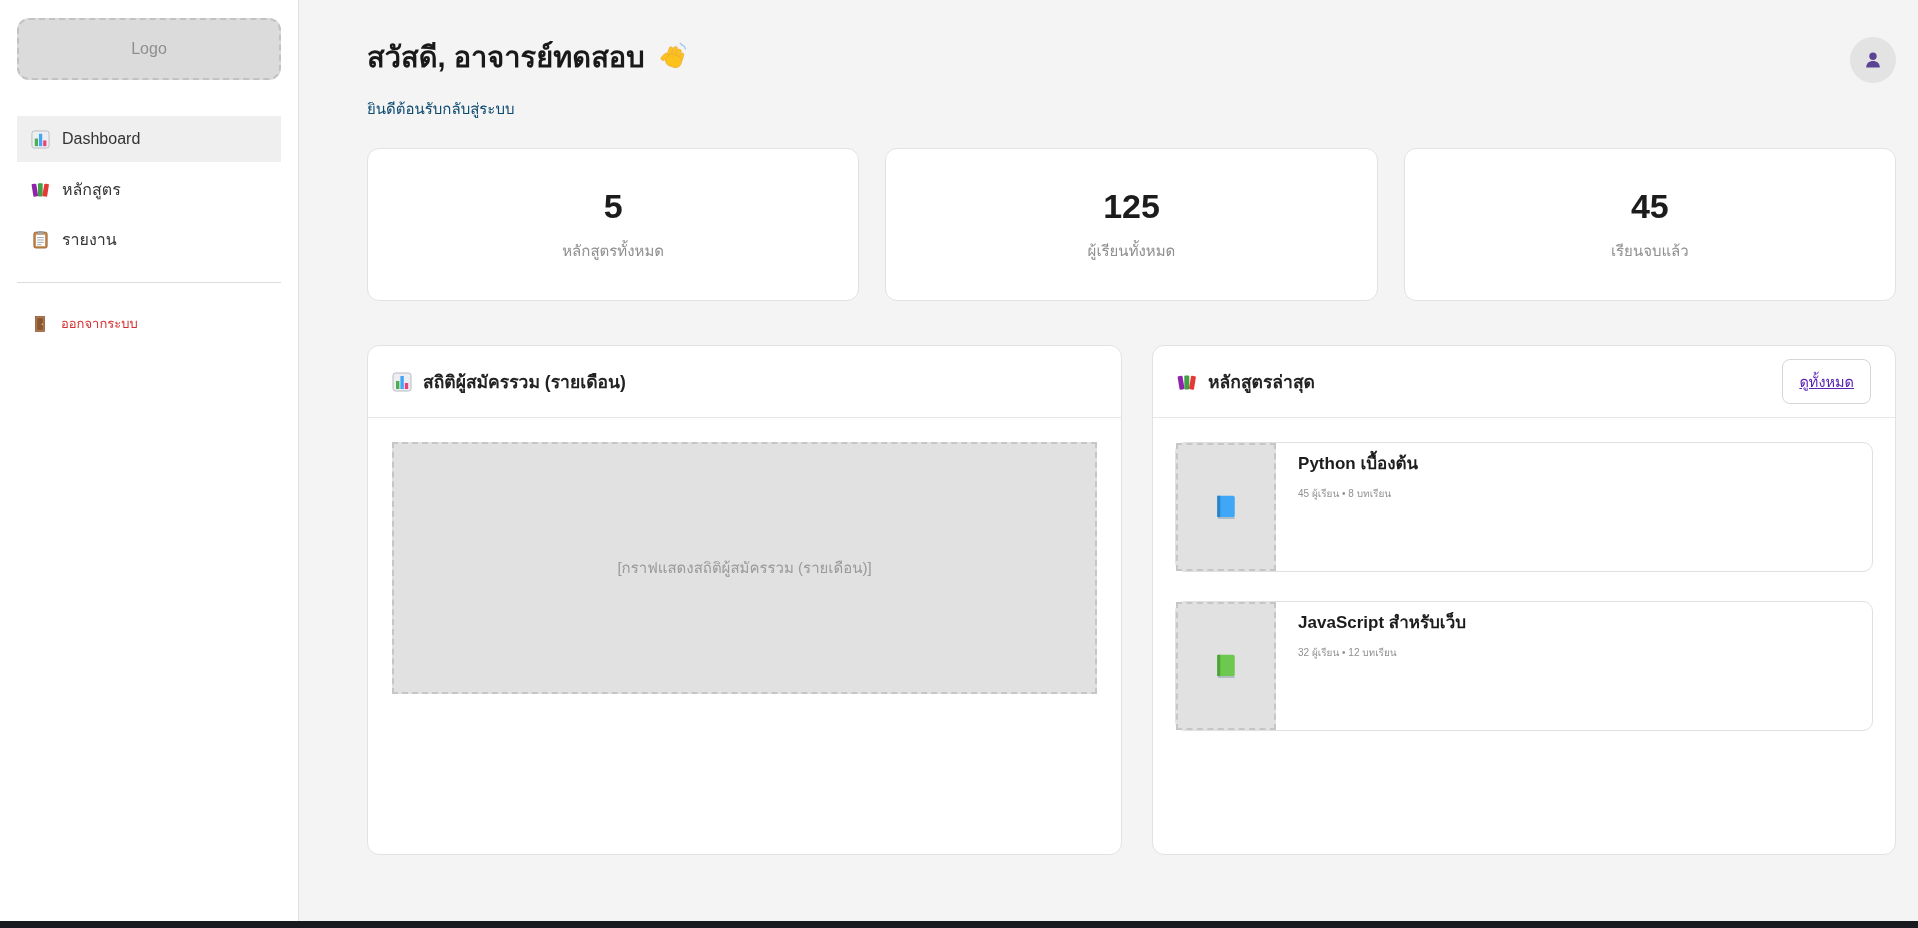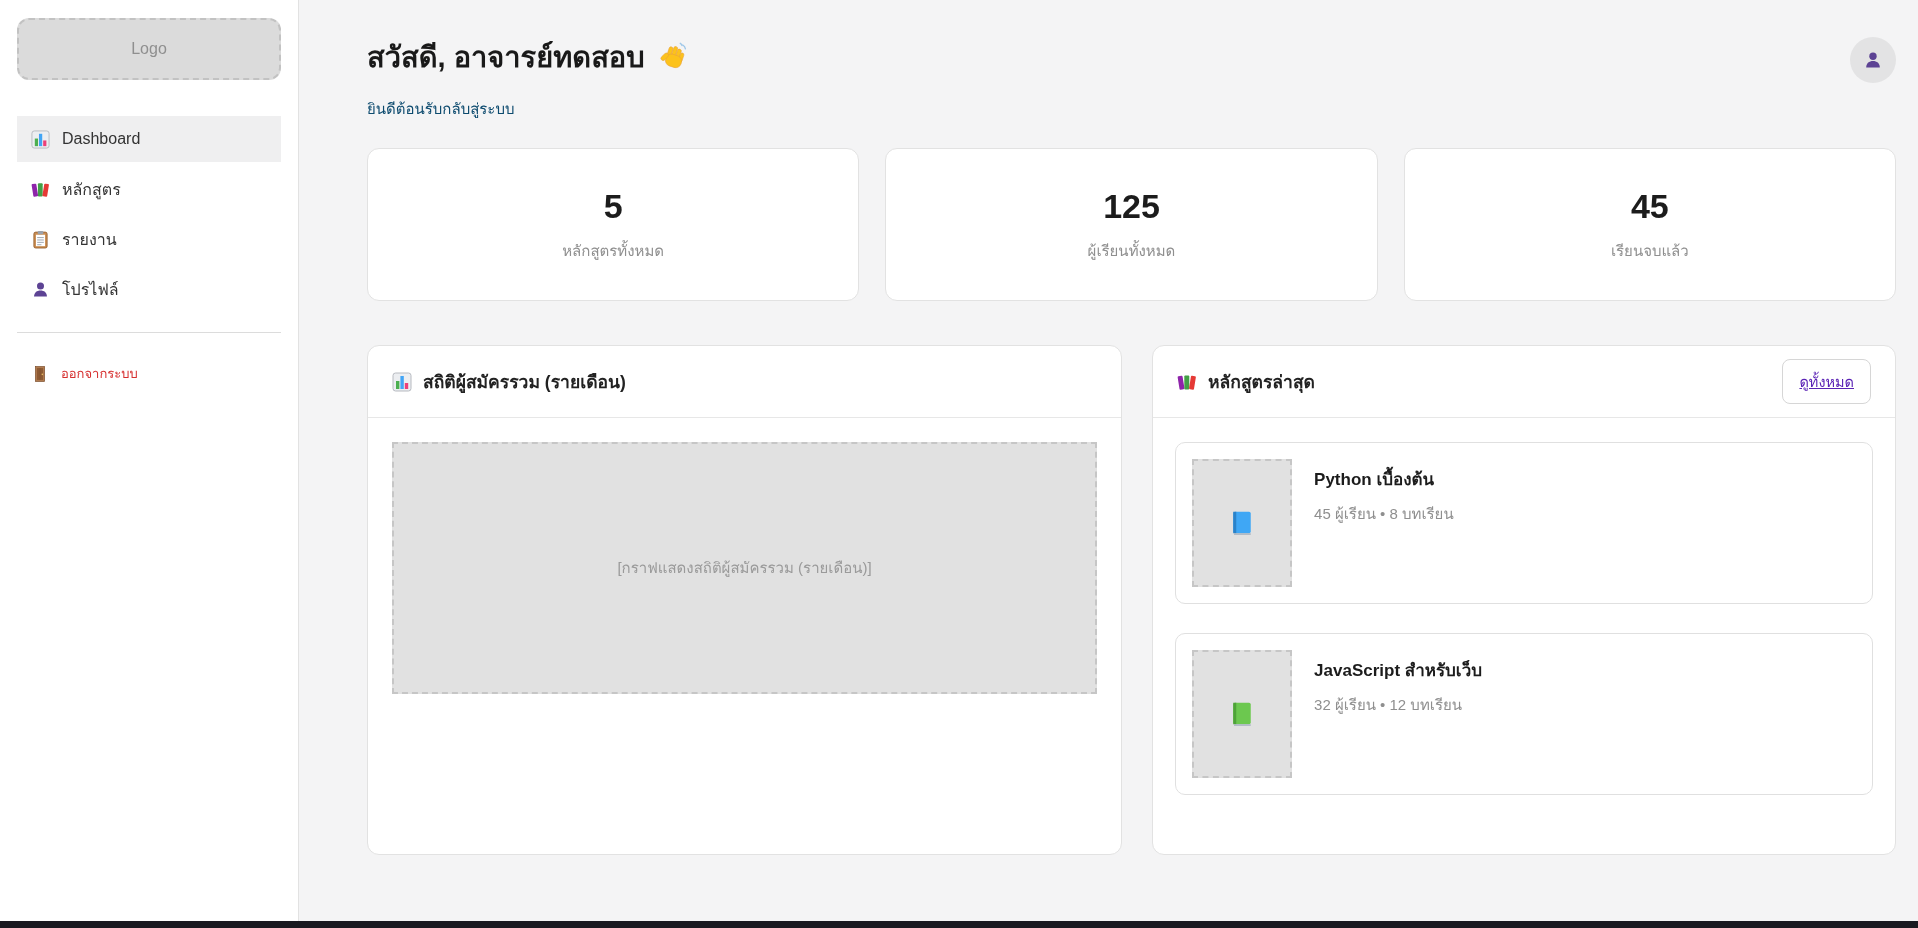--- a/index.html
+++ b/index.html
@@ -63,30 +63,30 @@
     font-size:14.5px; color:#5a22b5; text-decoration:underline; cursor:pointer;
     font-family:inherit;
   }
   .chart-placeholder {
     margin:24px; height:252px; background:#e1e1e1; border:2px dashed #c6c6c6;
     display:flex; align-items:center; justify-content:center;
     font-size:15px; color:#9a9a9a;
   }
   .course-list { padding:24px 22px; display:flex; flex-direction:column; gap:29px; }
   .course-item {
-    border:1px solid #e0e0e0; border-radius:10px; padding:16px;
+    border:1px solid #e0e0e0; border-radius:10px; 
     display:flex; gap:22px; cursor:pointer; background:#fff;
   }
   .course-thumb {
     width:100px; height:128px; background:#e1e1e1; border:2px dashed #c6c6c6;
     display:flex; align-items:center; justify-content:center; flex:0 0 auto;
   }
   .course-info { padding-top:6px; }
   .course-title { font-size:17px; font-weight:bold; color:#1c1c1c; }
-  .course-meta { font-size:15px; color:#8f8f8f; margin-top:10px; }
+  .course-meta { font-size:10px; color:#8f8f8f; margin-top:10px; }
   
   .bottom-bar { position:absolute; left:0; right:0; bottom:0; height:7px; background:#191920; }
 </style>
 </head>
 <body>
 
 <aside class="sidebar">
   <div class="logo-box">
     <span>Logo</span>
   </div>
@@ -123,29 +123,20 @@
           <line x1="6.5" y1="8" x2="13.5" y2="8" stroke="#9aa2ad" stroke-width="1"></line>
           <line x1="6.5" y1="10.5" x2="13.5" y2="10.5" stroke="#9aa2ad" stroke-width="1"></line>
           <line x1="6.5" y1="13" x2="13.5" y2="13" stroke="#9aa2ad" stroke-width="1"></line>
           <line x1="6.5" y1="15.5" x2="11" y2="15.5" stroke="#9aa2ad" stroke-width="1"></line>
           <rect x="7" y="1" width="6" height="3.4" rx="1.2" fill="#9aa2ad"></rect>
         </svg>
       </span>
       <span>รายงาน</span>
     </div>
 
-    <div class="nav-item">
-      <span class="icon">
-        <svg width="19" height="19" viewBox="0 0 20 20">
-          <circle cx="10" cy="6.3" r="3.7" fill="#5d4394"></circle>
-          <path d="M3.2 17.4c0-4.2 3-6.4 6.8-6.4s6.8 2.2 6.8 6.4z" fill="#5d4394"></path>
-        </svg>
-      </span>
-      <span>โปรไฟล์</span>
-    </div>
   </nav>
 
   <hr class="sidebar-divider">
 
   <div class="logout">
     <span class="icon">
       <svg width="18" height="18" viewBox="0 0 20 20">
         <rect x="5" y="1.8" width="10" height="16.4" fill="#b07a4e" stroke="#7c4e2c" stroke-width="0.8"></rect>
         <rect x="6.6" y="3.4" width="6.8" height="13.2" fill="#8d5a33"></rect>
         <line x1="10" y1="3.4" x2="10" y2="16.6" stroke="#7c4e2c" stroke-width="0.6"></line>

